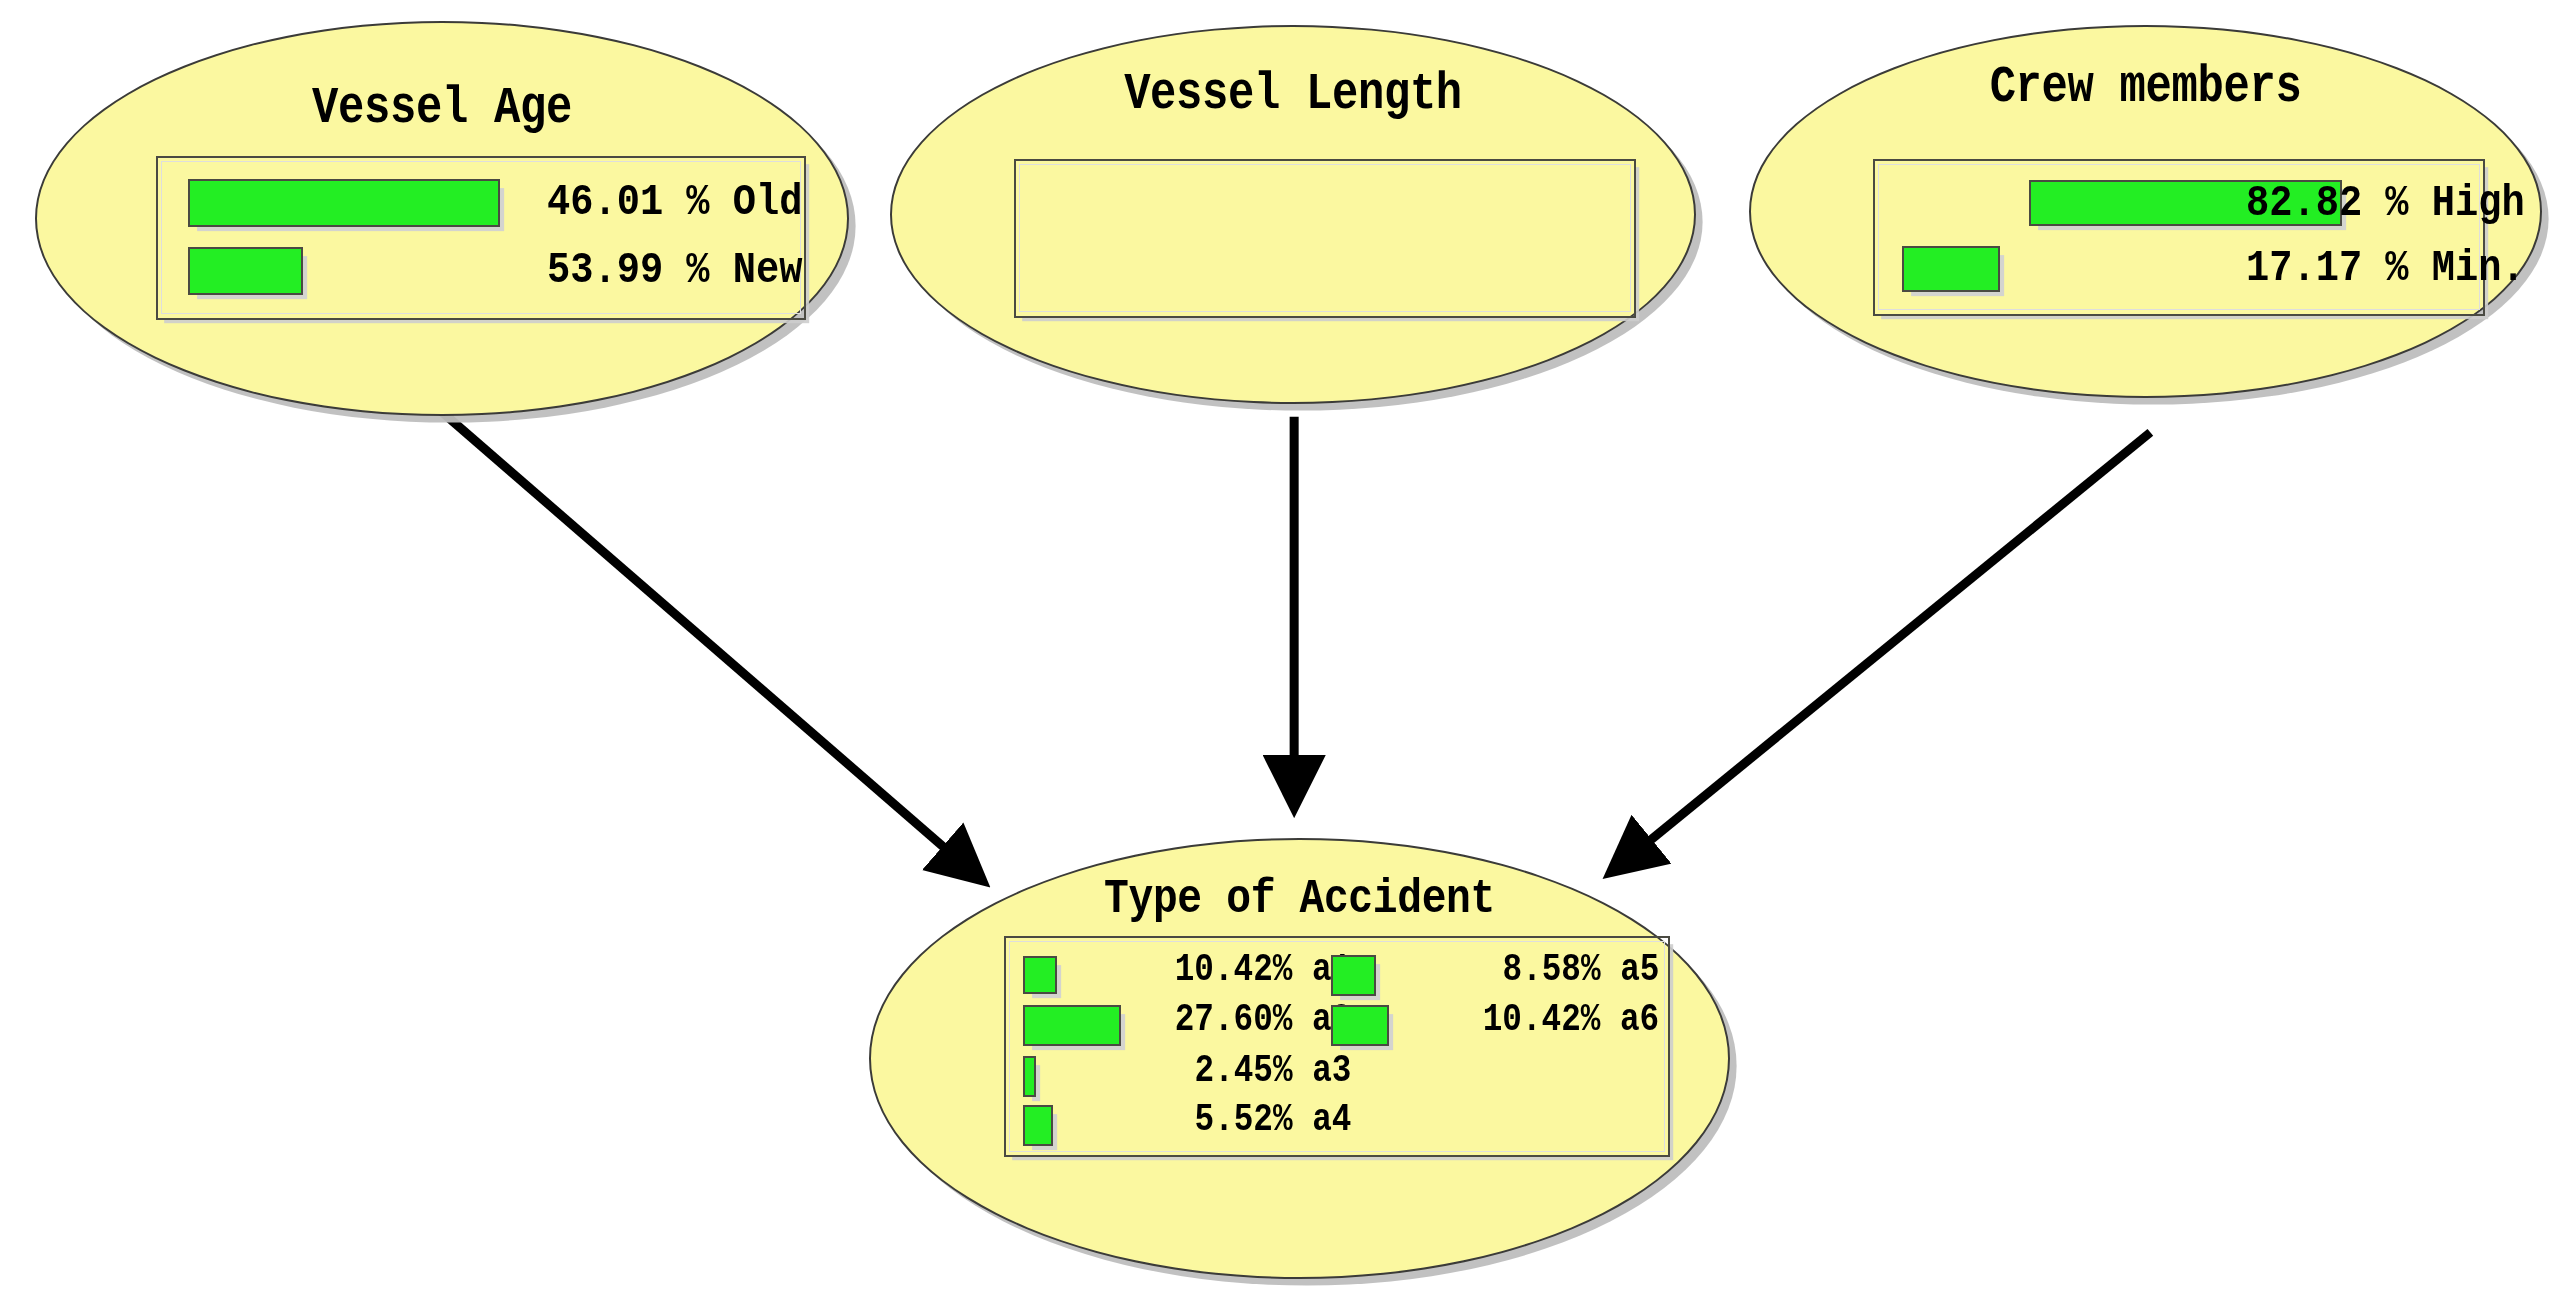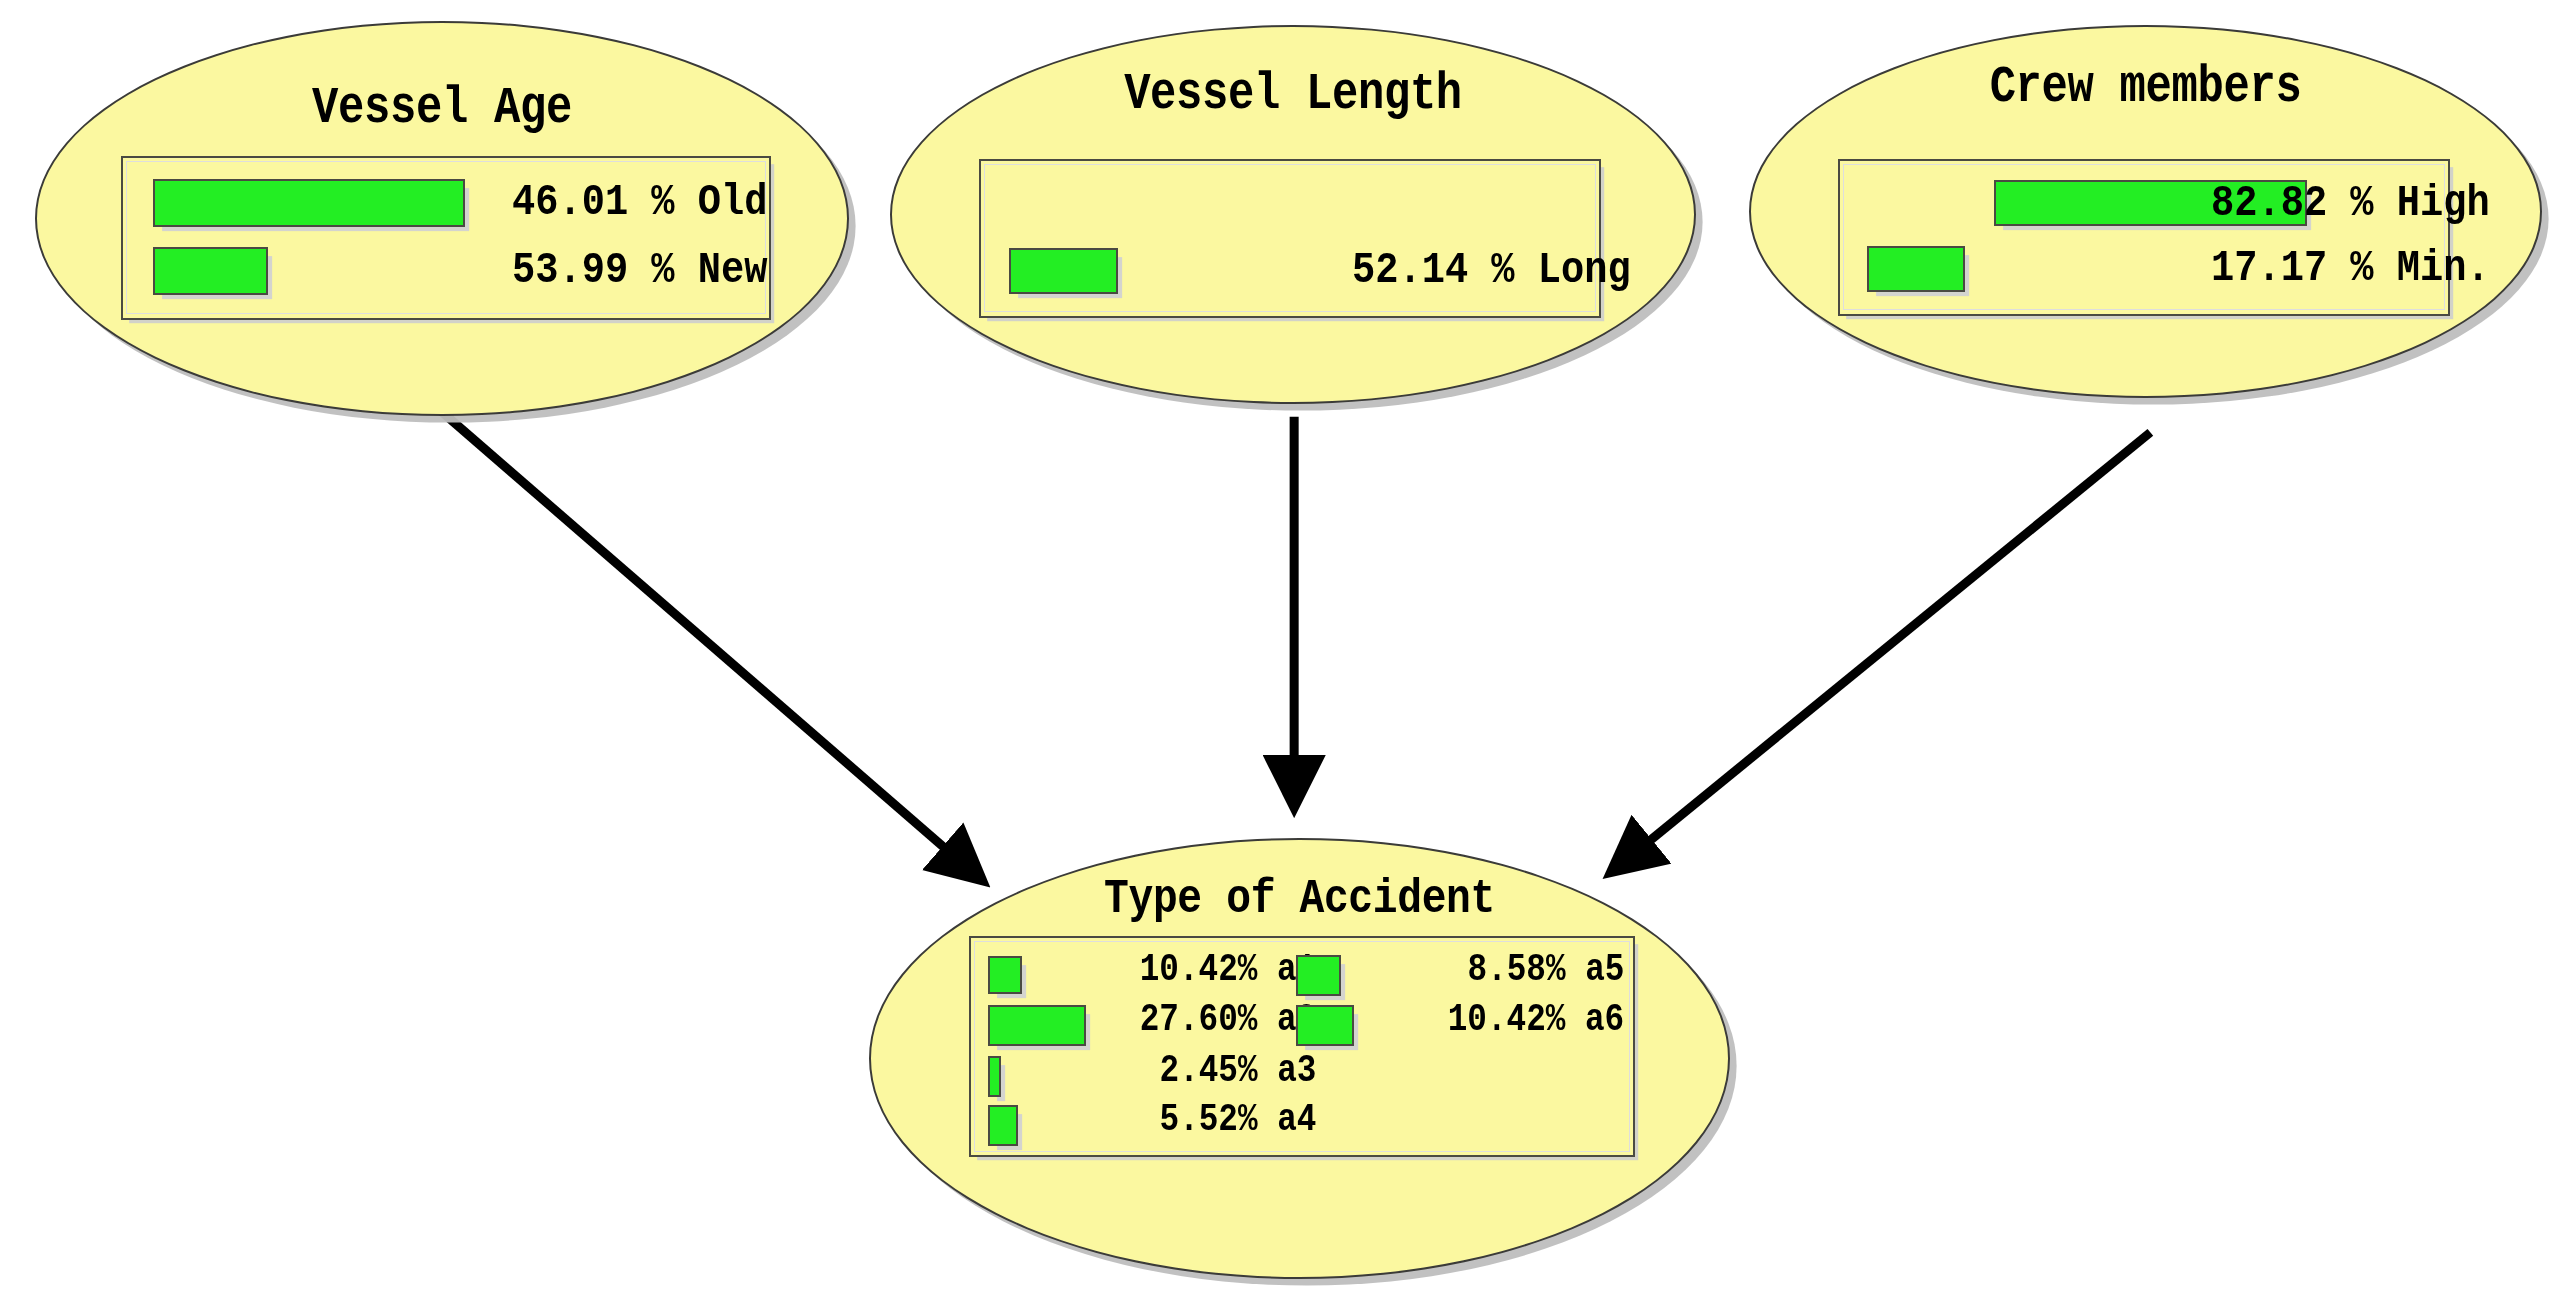--- a/index.html
+++ b/index.html
@@ -22,20 +22,21 @@
     font-weight:700;color:#000;letter-spacing:-0.4px;
     font-stretch:condensed;
     transform:scaleX(0.86);
   }
   .panel{
     position:absolute;
     border:2.5px solid #4a4a42;
     background:transparent;
     box-sizing:border-box;
     box-shadow:5.7px 5.7px 0 -2.5px rgba(205,205,205,0.9);
+    margin-left:35px;
   }
   .panel-inner{position:absolute;left:0;top:0;width:100%;height:100%;
     border:1.6px solid #dedede;box-sizing:border-box;margin:3.3px;
     width:calc(100% - 6.6px);height:calc(100% - 6.6px);}
   .barrow{position:absolute;display:flex;align-items:center;}
   .bar{
     background:#23EE23;border:2.5px solid #4a4a42;box-sizing:border-box;
     box-shadow:6.6px 6.6px 0 -2.5px rgba(210,210,210,0.95);
   }
   .barlabel{
@@ -80,24 +81,20 @@
   </div>
 
   <div class="node" style="left:890px;top:24.6px;width:806px;height:379px;">
     <div class="ellipse"></div>
     <div class="title" style="top:41px;font-size:51px;">Vessel Length</div>
 
     <div class="panel" style="left:89px;top:134px;width:622px;height:159px;">
       <div class="panel-inner"></div>
 
 
-      <div class="barrow" style="left:28px;top:84px;width:574px;height:52px;">
-        <div class="bar" style="width:109px;height:46px;"></div>
-        <div class="barlabel" style="left:343px;top:0.8px;font-size:45px;">52.14 % Long</div>
-      </div>
     </div>
   </div>
 
   <div class="node" style="left:1749px;top:24.6px;width:793px;height:373px;">
     <div class="ellipse"></div>
     <div class="title" style="top:34px;font-size:51px;">Crew members</div>
 
     <div class="panel" style="left:89px;top:134px;width:612px;height:157px;">
       <div class="panel-inner"></div>
 

